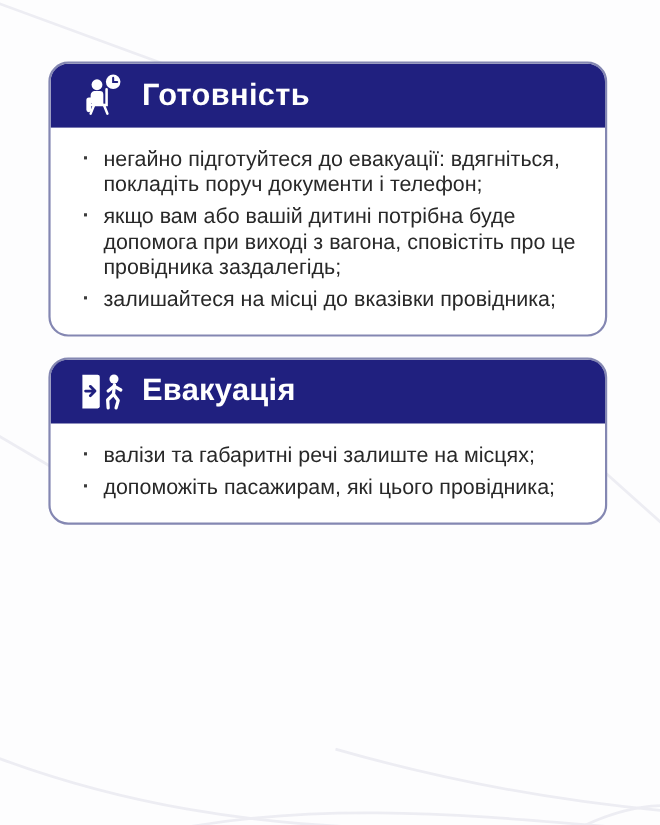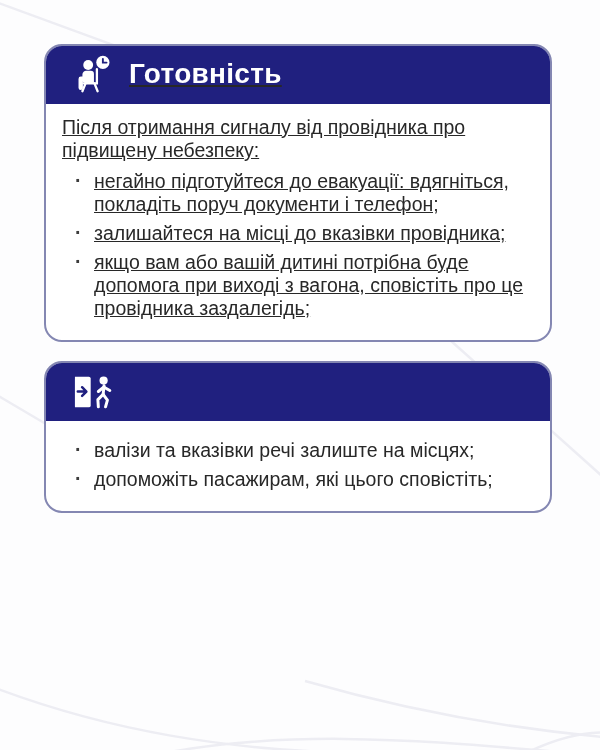--- a/index.html
+++ b/index.html
@@ -20,21 +20,21 @@
 
   .card {
     box-sizing: border-box;
     width: 508px;
     margin-left: 44px;
     background: #ffffff;
     border: 2px solid #8487b2;
     border-radius: 18px;
     overflow: hidden;
   }
-  .card.first { margin-top: 44px; text-decoration: underline; }
+  .card.first { margin-top: 56px; }
   .card.second { margin-top: 19px; }
 
   .card-header {
     background: #20207f;
     height: 58px;
     display: flex;
     align-items: center;
     padding: 0 16px 0 26px;
     gap: 11px;
   }
@@ -105,25 +105,24 @@
           <g stroke="#ffffff" stroke-width="2.2" fill="none" stroke-linecap="round">
             <path d="M21.8,14.5 V28 H9"></path>
             <path d="M11,28 L8,35.5"></path>
             <path d="M19.5,28 L22.5,35.5"></path>
           </g>
         </svg>
       </span>
       <h2 class="card-title">Готовність</h2>
     </header>
     <div class="card-body">
-      <p class="intro">Після отримання сигналу від провідника про підвищену небезпеку:</p>
       <ul class="bullets">
           <li>негайно підготуйтеся до евакуації: вдягніться, покладіть поруч документи і телефон;</li>
+          <li>якщо вам або вашій дитині потрібна буде допомога при виході з вагона, сповістіть про це провідника заздалегідь;</li>
           <li>залишайтеся на місці до вказівки провідника;</li>
-          <li>якщо вам або вашій дитині потрібна буде допомога при виході з вагона, сповістіть про це провідника заздалегідь;</li>
         </ul>
     </div>
   </section>
 
   <section class="card second">
     <header class="card-header">
       <span class="hdr-icon">
         <svg viewBox="0 0 46 38" xmlns="http://www.w3.org/2000/svg">
 
           <path d="M2,3 h14.5 a2,2 0 0 1 2,2 V33 a2,2 0 0 1 -2,2 H2 z" fill="#ffffff"></path>
@@ -132,22 +131,23 @@
           <circle cx="32" cy="7" r="4.3" fill="#ffffff"></circle>
           <g stroke="#ffffff" stroke-width="3.1" fill="none" stroke-linecap="round" stroke-linejoin="round">
             <path d="M32.5,12.5 L31.5,21.5"></path>
             <path d="M32,14 L26.5,18.5"></path>
             <path d="M32.5,14 L38.5,17.5"></path>
             <path d="M31.5,21.5 L26,27 L26.5,34.5"></path>
             <path d="M31.5,21.5 L36,27.5 L34,34.5"></path>
           </g>
         </svg>
       </span>
+      <h2 class="card-title">Евакуація</h2>
     </header>
     <div class="card-body">
       <ul class="bullets">
-          <li>валізи та вказівки речі залиште на місцях;</li>
-          <li>допоможіть пасажирам, які цього сповістіть;</li>
+          <li>валізи та габаритні речі залиште на місцях;</li>
+          <li>допоможіть пасажирам, які цього провідника;</li>
         </ul>
     </div>
   </section>
 
 </div>
 
 </body></html>

